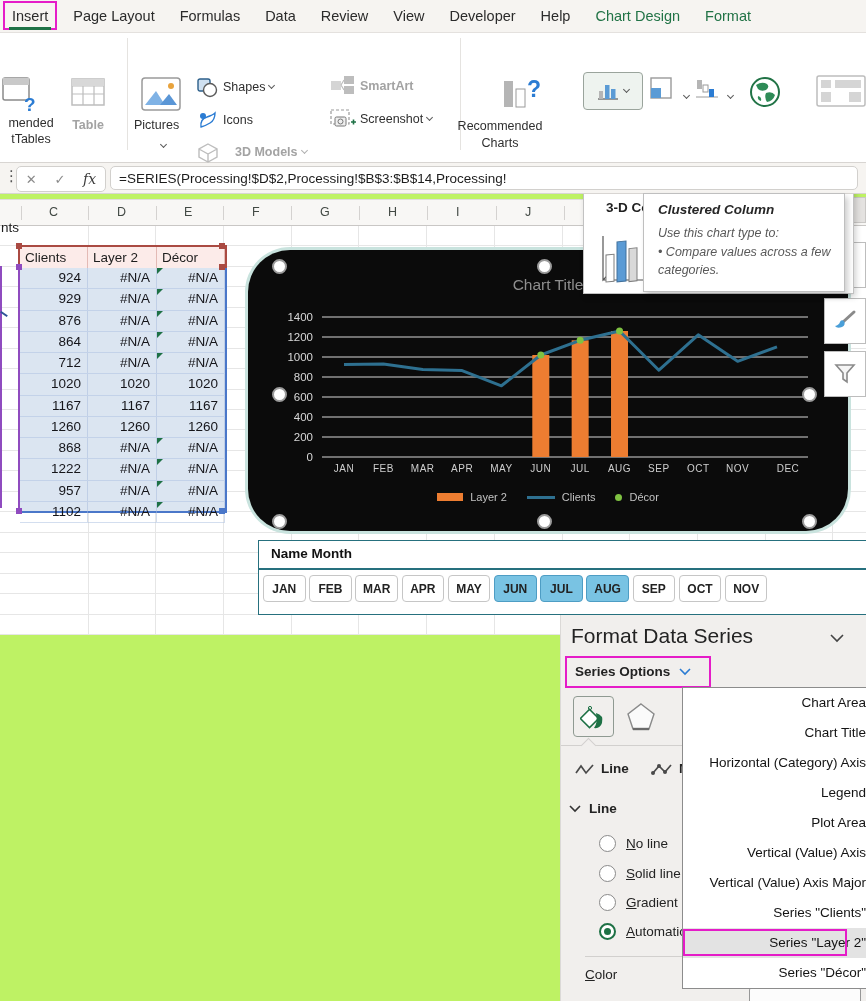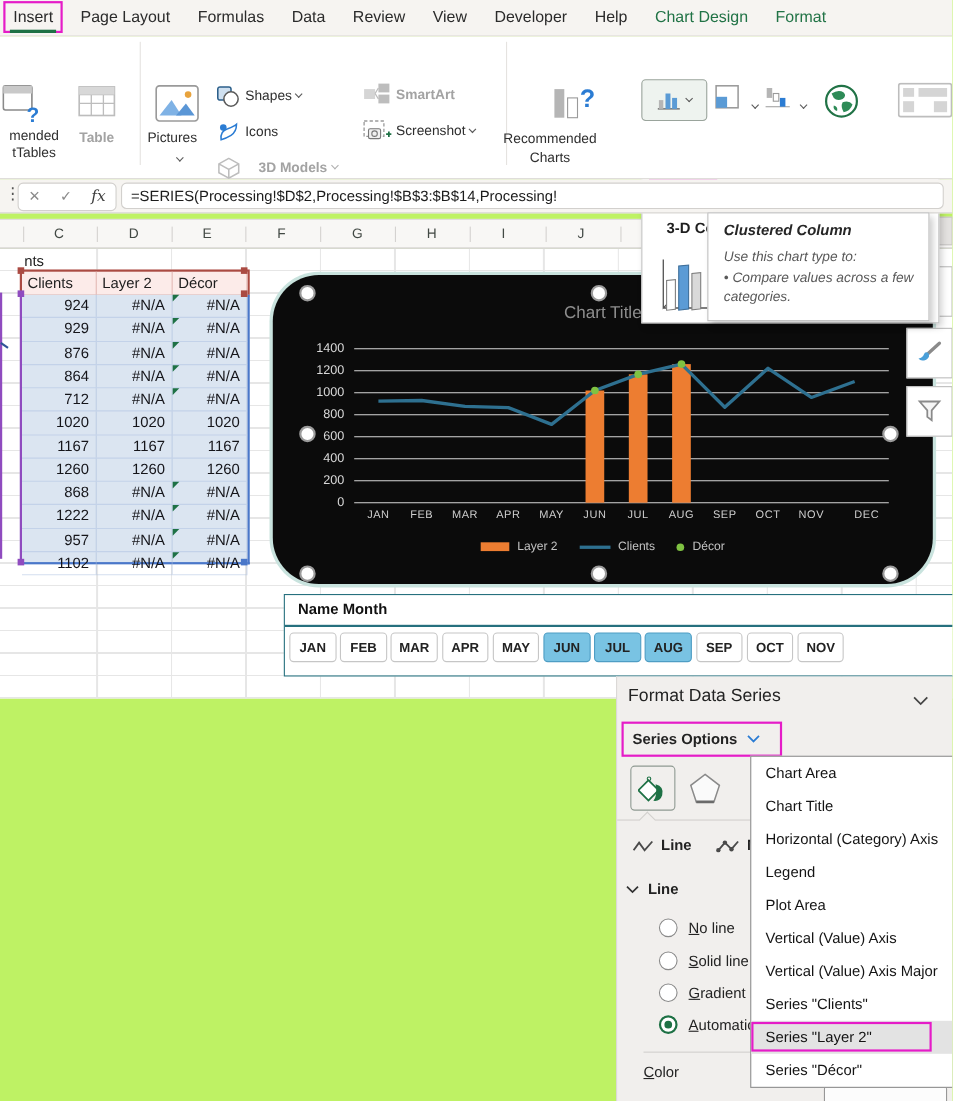--- a/index.html
+++ b/index.html
@@ -43,21 +43,21 @@
   
   #colheaders{position:absolute;left:0;top:199px;width:866px;height:27px;background:#f8f7f5;
     border-bottom:1px solid #c9c7c5;border-top:1px solid #e0dedb;z-index:1;box-sizing:border-box;}
   .colh{position:absolute;top:5px;font-size:12.5px;color:#424944;}
   .colsep{position:absolute;top:6px;width:1px;height:14px;background:#d4d2d0;}
   #grid{position:absolute;left:0;top:226px;width:866px;height:409px;background:#fff;z-index:0;
     background-image:
       repeating-linear-gradient(to bottom,transparent 0 19.45px,#e6e6e6 19.45px 20.45px),
       repeating-linear-gradient(to right,transparent 0 66.7px,#e6e6e6 66.7px 67.7px);
     background-position:0 0,21px 0;}
-  #partialcell{position:absolute;left:1px;top:230px;font-size:13.5px;color:#1c1c1c;z-index:1;padding-left:21px;}
+  #partialcell{position:absolute;left:1px;top:220px;font-size:13.5px;color:#1c1c1c;z-index:1;}
   #bcolline{position:absolute;left:0;top:266px;width:2px;height:242px;background:#8f4bbf;z-index:2;}
   #bscribble{position:absolute;left:0;top:313px;width:8px;height:2px;background:#2f5597;transform:rotate(35deg);z-index:2;}
   #scrolltop{position:absolute;left:851px;top:197px;width:15px;height:26px;background:#e4e2e0;border:1px solid #cac8c6;z-index:2;box-sizing:border-box;}
 
   
   #datatable{position:absolute;left:16px;top:243px;width:212px;height:272px;z-index:2;}
   #dt-header{position:absolute;left:2px;top:2px;width:205px;height:21px;background:#fcebe9;
     border:2px solid #aa4a42;display:flex;box-sizing:content-box;}
   #dt-header .hc{font-size:13.5px;color:#1d1d1d;line-height:21px;padding-left:5px;box-sizing:border-box;
     border-right:1px solid #e3bab5;}
@@ -107,21 +107,21 @@
   #slicer-title{position:absolute;left:12px;top:5px;font-size:13.5px;font-weight:bold;color:#111;}
   #slicer-line{position:absolute;left:0;top:27px;width:100%;height:2px;background:#26707e;}
   #slicer-btns{position:absolute;left:4px;top:34px;display:flex;gap:3.6px;}
   .sbtn{width:42.6px;height:27px;border:1px solid #c6c6c6;border-radius:4px;background:#fff;
     display:flex;align-items:center;justify-content:center;font-size:12px;font-weight:600;color:#222;box-sizing:border-box;}
   .sbtn.sel{background:#79c3e3;border-color:#4e9dc4;}
 
   
   #pane{position:absolute;left:560px;top:615px;width:306px;height:386px;background:#f1efed;
     border-left:1px solid #dbd9d7;z-index:5;box-sizing:border-box;overflow:hidden;}
-  #pane-title{position:absolute;left:10px;top:9px;font-size:16px;color:#232323;text-align:right;}
+  #pane-title{position:absolute;left:10px;top:9px;font-size:21px;color:#232323;text-align:right;}
   #pane-chev{position:absolute;left:268px;top:14px;}
   #so-box{position:absolute;left:4px;top:41px;width:146px;height:32px;border:2px solid #e51cc8;box-sizing:border-box;}
   #so-label{position:absolute;left:14px;top:49px;font-size:13.5px;font-weight:bold;color:#232323;}
   #bucket-btn{position:absolute;left:12px;top:81px;width:41px;height:41px;border:1px solid #8f9a92;
     border-radius:4px;display:flex;align-items:center;justify-content:center;box-sizing:border-box;}
   #pentagon-btn{position:absolute;left:60px;top:83px;width:40px;height:38px;display:flex;align-items:center;justify-content:center;}
   #tabline{position:absolute;left:0;top:130px;width:306px;height:1px;background:#d2d0ce;}
   #tabnotch{position:absolute;left:22px;top:125px;width:10px;height:10px;background:#f1efed;
     border-left:1px solid #d2d0ce;border-top:1px solid #d2d0ce;transform:rotate(45deg);}
   .ptab{position:absolute;display:flex;align-items:center;gap:6px;font-size:13.5px;font-weight:bold;color:#232323;}
@@ -132,21 +132,21 @@
   .radio.sel{border:2px solid #1e7145;position:relative;}
   .radio.sel::after{content:'';position:absolute;left:3px;top:3px;width:7px;height:7px;border-radius:50%;background:#1e7145;}
   #pane-div2{position:absolute;left:24px;top:341px;width:100px;height:1px;background:#d2d0ce;}
   #color-label{position:absolute;left:24px;top:352px;font-size:13.5px;color:#232323;}
   #color-btn{position:absolute;left:188px;top:371px;width:112px;height:30px;background:#fcfcfc;
     border:1px solid #979797;border-radius:4px;box-sizing:border-box;}
 
   
   #elemdrop{position:absolute;left:121px;top:72px;width:185px;height:302px;background:#fff;
     border:1px solid #8c8c8c;z-index:6;box-sizing:border-box;}
-  .ddi{position:relative;height:30px;line-height:30px;padding-left:13px;font-size:13.5px;color:#141414;white-space:nowrap;}
+  .ddi{position:relative;height:30px;line-height:30px;padding-left:13px;font-size:13.5px;color:#141414;white-space:nowrap;text-align:right;}
   .ddi.hl{background:#e3e3e3;}
   .hlbox{position:absolute;left:0px;top:1px;width:164px;height:27px;border:2px solid #e51cc8;box-sizing:border-box;}
 
   u{text-decoration:underline;}
 </style>
 </head>
 <body>
 
 <div id="stage">
 

